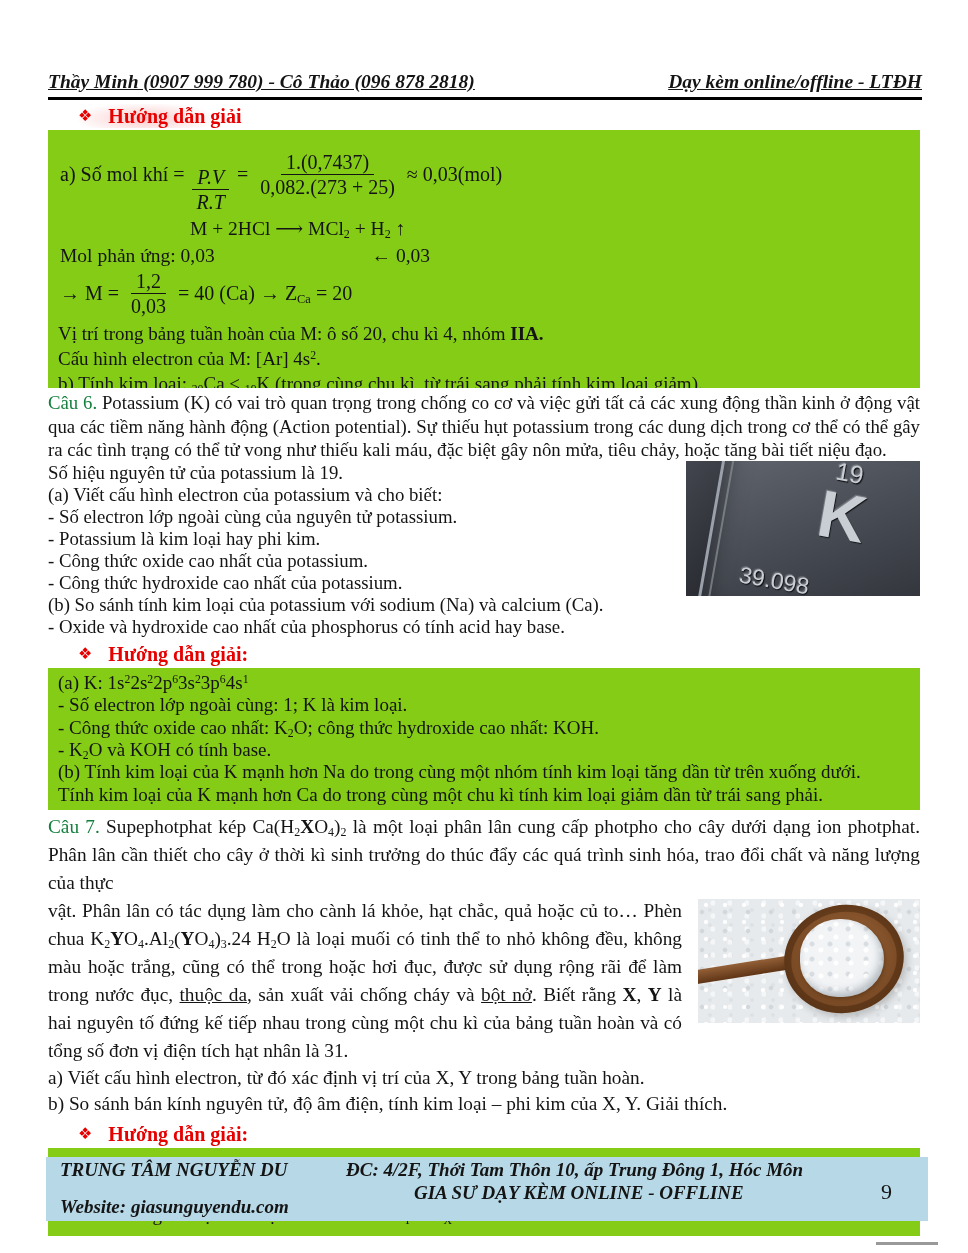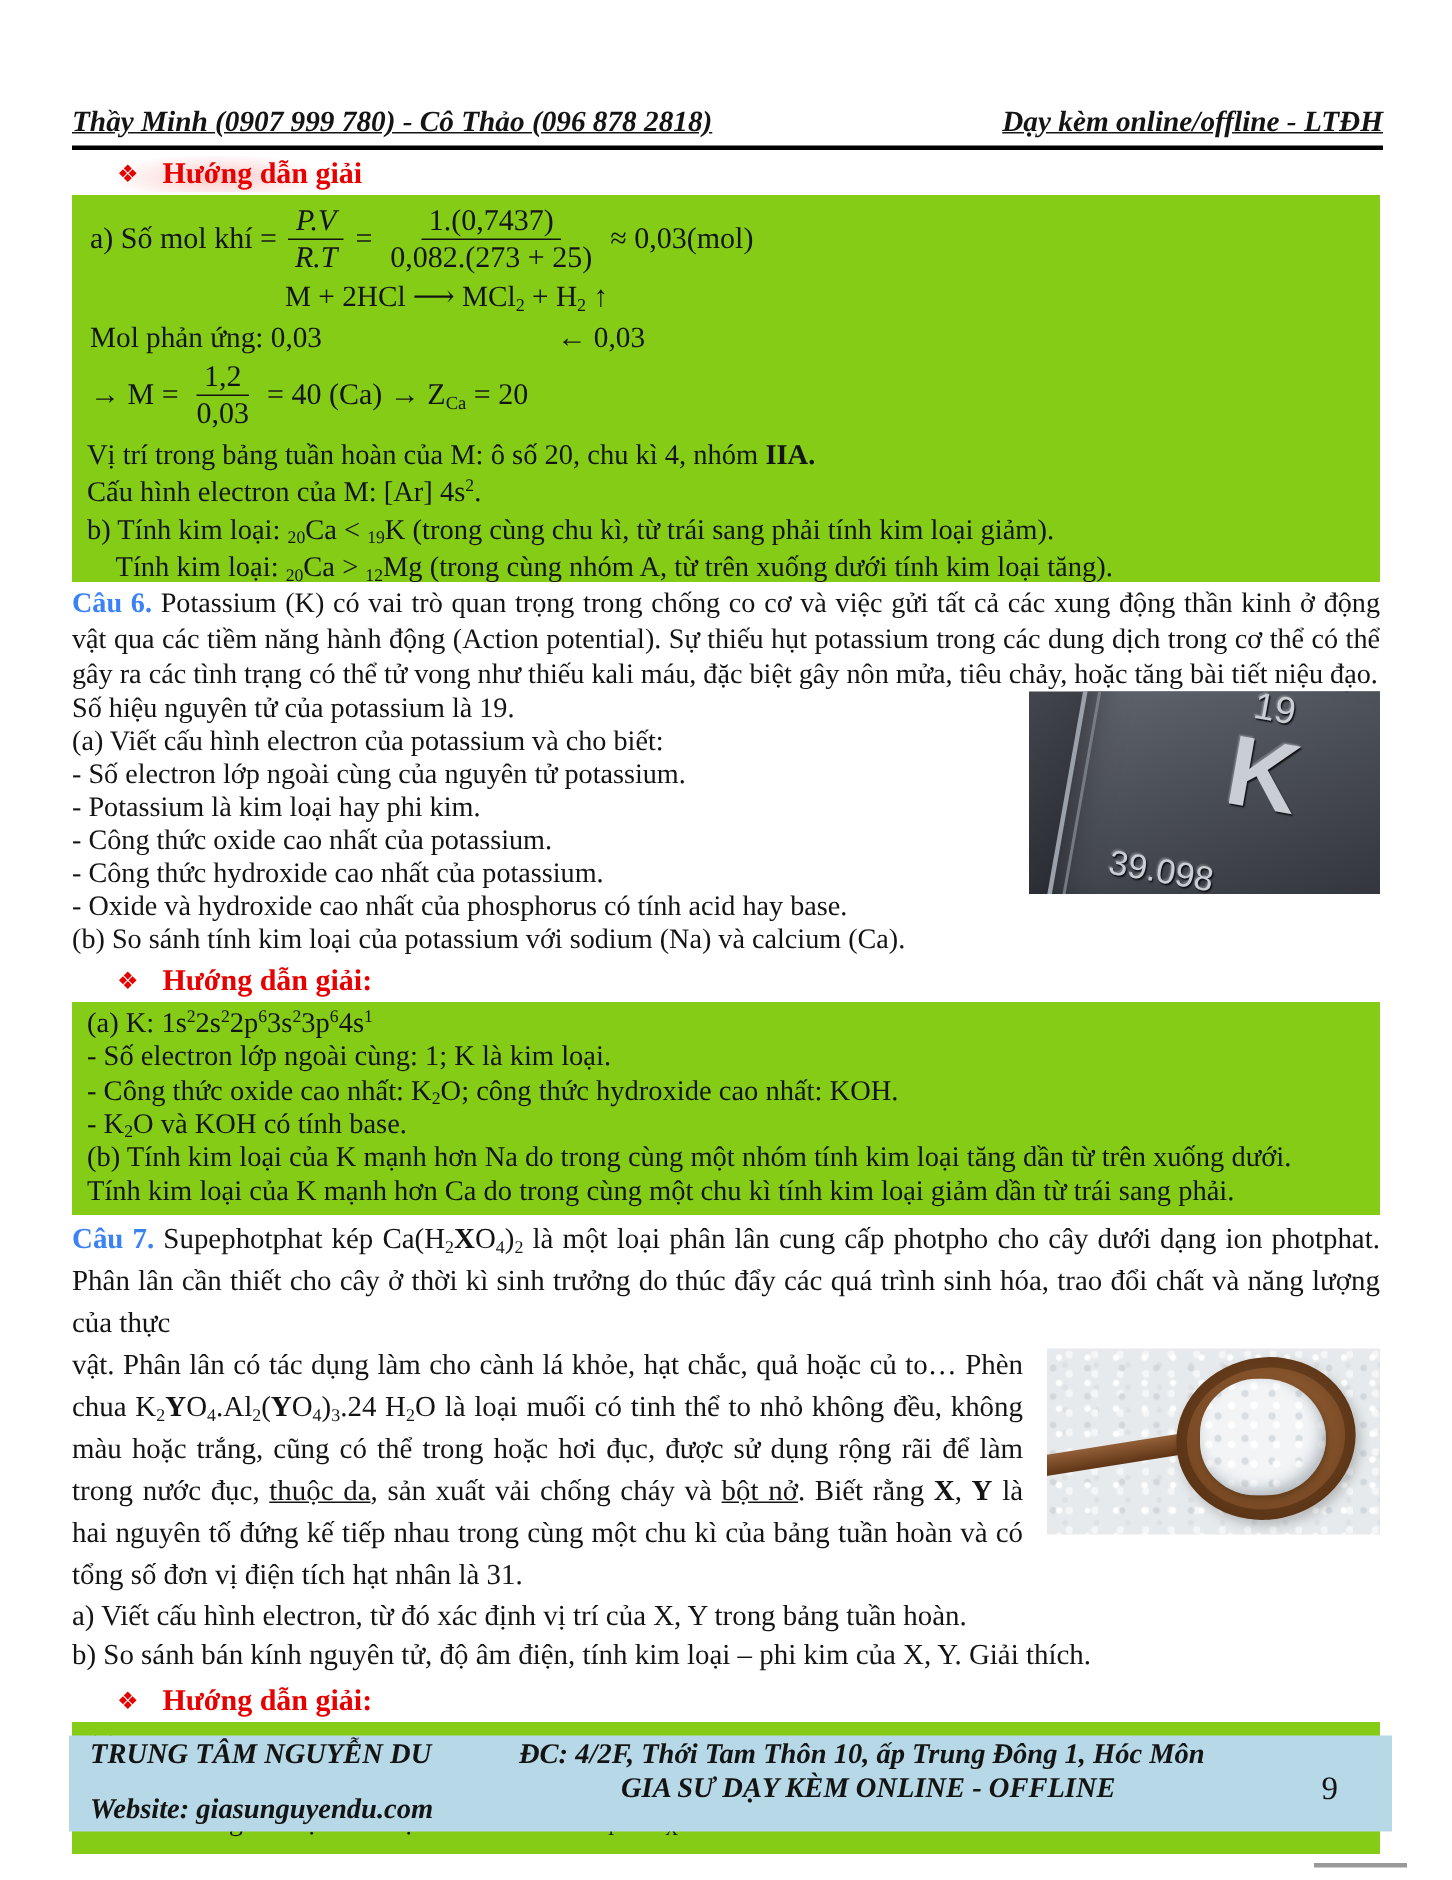--- a/index.html
+++ b/index.html
@@ -28,29 +28,29 @@
   
   .ybox{margin-left:48px;width:852px;background:#84cc16;padding:4px 10px;}
   .ybox1{height:250px;overflow:hidden;}
   .ybox2{height:134px;overflow:hidden;font-size:19px;line-height:22.4px;}
   .ybox3{height:80px;overflow:hidden;font-size:19px;line-height:25px;}
 
   .mathline{font-size:20px;display:flex;align-items:center;margin:2px 0 2px 2px;}
   .frac{display:inline-flex;flex-direction:column;align-items:center;vertical-align:middle;margin:0 7px;}
   .frac .num{padding:0 5px 1px 5px;border-bottom:1.7px solid #141414;line-height:1.12;}
   .frac .den{padding:1px 5px 0 5px;line-height:1.12;}
-  .mvar{font-style:italic;}
+  .mvar{font-style:italic;margin-top:30px;}
   .reaction-line{font-size:19.5px;margin:3px 0 3px 132px;line-height:24px;}
   .mol-line{font-size:19.5px;line-height:24px;margin:2px 0 2px 2px;}
   .mol-line .arrow-part{margin-left:152px;}
   .sol5-lines{font-size:19px;line-height:25px;margin-top:3px;}
 
   
   .qblock{margin:3px 48px 0 48px;width:872px;position:relative;font-size:18.8px;}
-  .qlabel{color:#3b82f6;font-weight:bold;}
+  .qlabel{color:#15803d;font-weight:normal;}
   .q-intro{text-align:justify;line-height:23.6px;}
   .q6-list{line-height:22px;}
   .cau7 .q-para{text-align:justify;line-height:28px;font-size:19.3px;}
   .cau7 .q-ab{line-height:26.5px;font-size:19.3px;clear:both;}
 
   
   .pimg{position:absolute;right:0px;top:70px;width:234px;height:135px;overflow:hidden;
         background:linear-gradient(130deg,#43464e 0%,#1d1f24 55%,#0b0c0f 100%);}
   .ptile{position:absolute;left:26px;top:-38px;width:250px;height:206px;transform:rotate(10deg);
          background:linear-gradient(150deg,#6b6f78 0%,#4a4e56 45%,#33363d 80%,#26282e 100%);
@@ -154,22 +154,22 @@
     <div class="q-intro">
       <span class="qlabel">Câu 6.</span><span> Potassium (K) có vai trò quan trọng trong chống co cơ và việc gửi tất cả các xung động thần kinh ở động vật qua các tiềm năng hành động (Action potential). Sự thiếu hụt potassium trong các dung dịch trong cơ thể có thể gây ra các tình trạng có thể tử vong như thiếu kali máu, đặc biệt gây nôn mửa, tiêu chảy, hoặc tăng bài tiết niệu đạo.</span>
     </div>
     <div class="q6-list">
       <div>Số hiệu nguyên tử của potassium là 19.</div>
       <div>(a) Viết cấu hình electron của potassium và cho biết:</div>
       <div>- Số electron lớp ngoài cùng của nguyên tử potassium.</div>
       <div>- Potassium là kim loại hay phi kim.</div>
       <div>- Công thức oxide cao nhất của potassium.</div>
       <div>- Công thức hydroxide cao nhất của potassium.</div>
+      <div>(b) So sánh tính kim loại của potassium với sodium (Na) và calcium (Ca).</div>
       <div>- Oxide và hydroxide cao nhất của phosphorus có tính acid hay base.</div>
-      <div>(b) So sánh tính kim loại của potassium với sodium (Na) và calcium (Ca).</div>
     </div>
     <div class="pimg">
       <div class="ptile">
         <div class="ptile-frame"></div>
         <div class="ptxt pname">potassium</div>
         <div class="ptxt pnum">19</div>
         <div class="ptxt psym">K</div>
         <div class="ptxt pmass">39.098</div>
       </div>
     </div>

